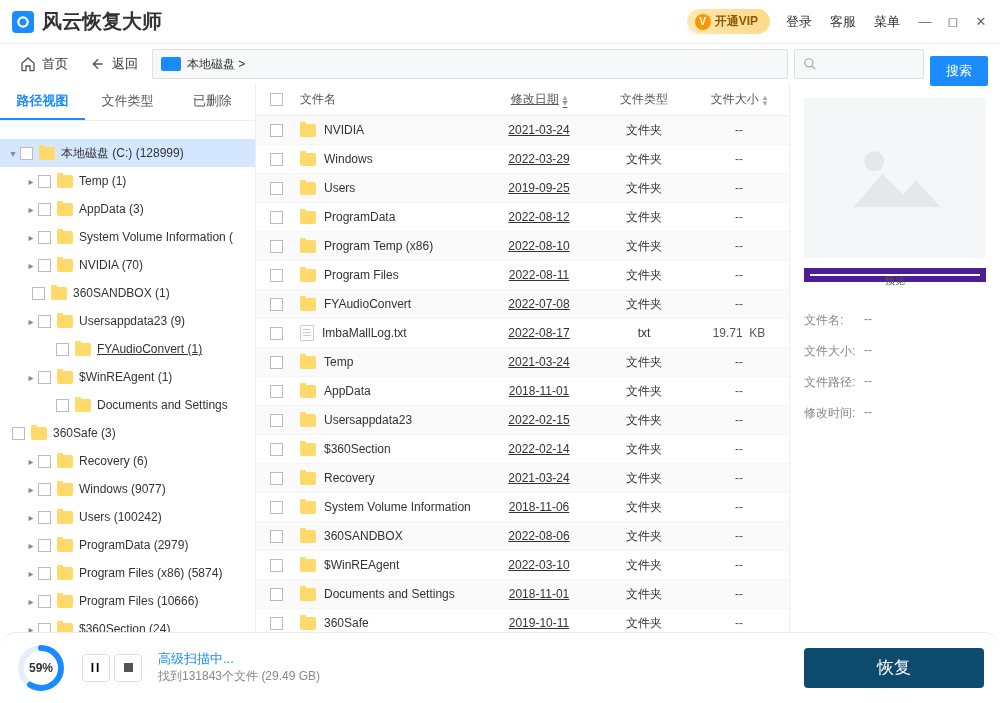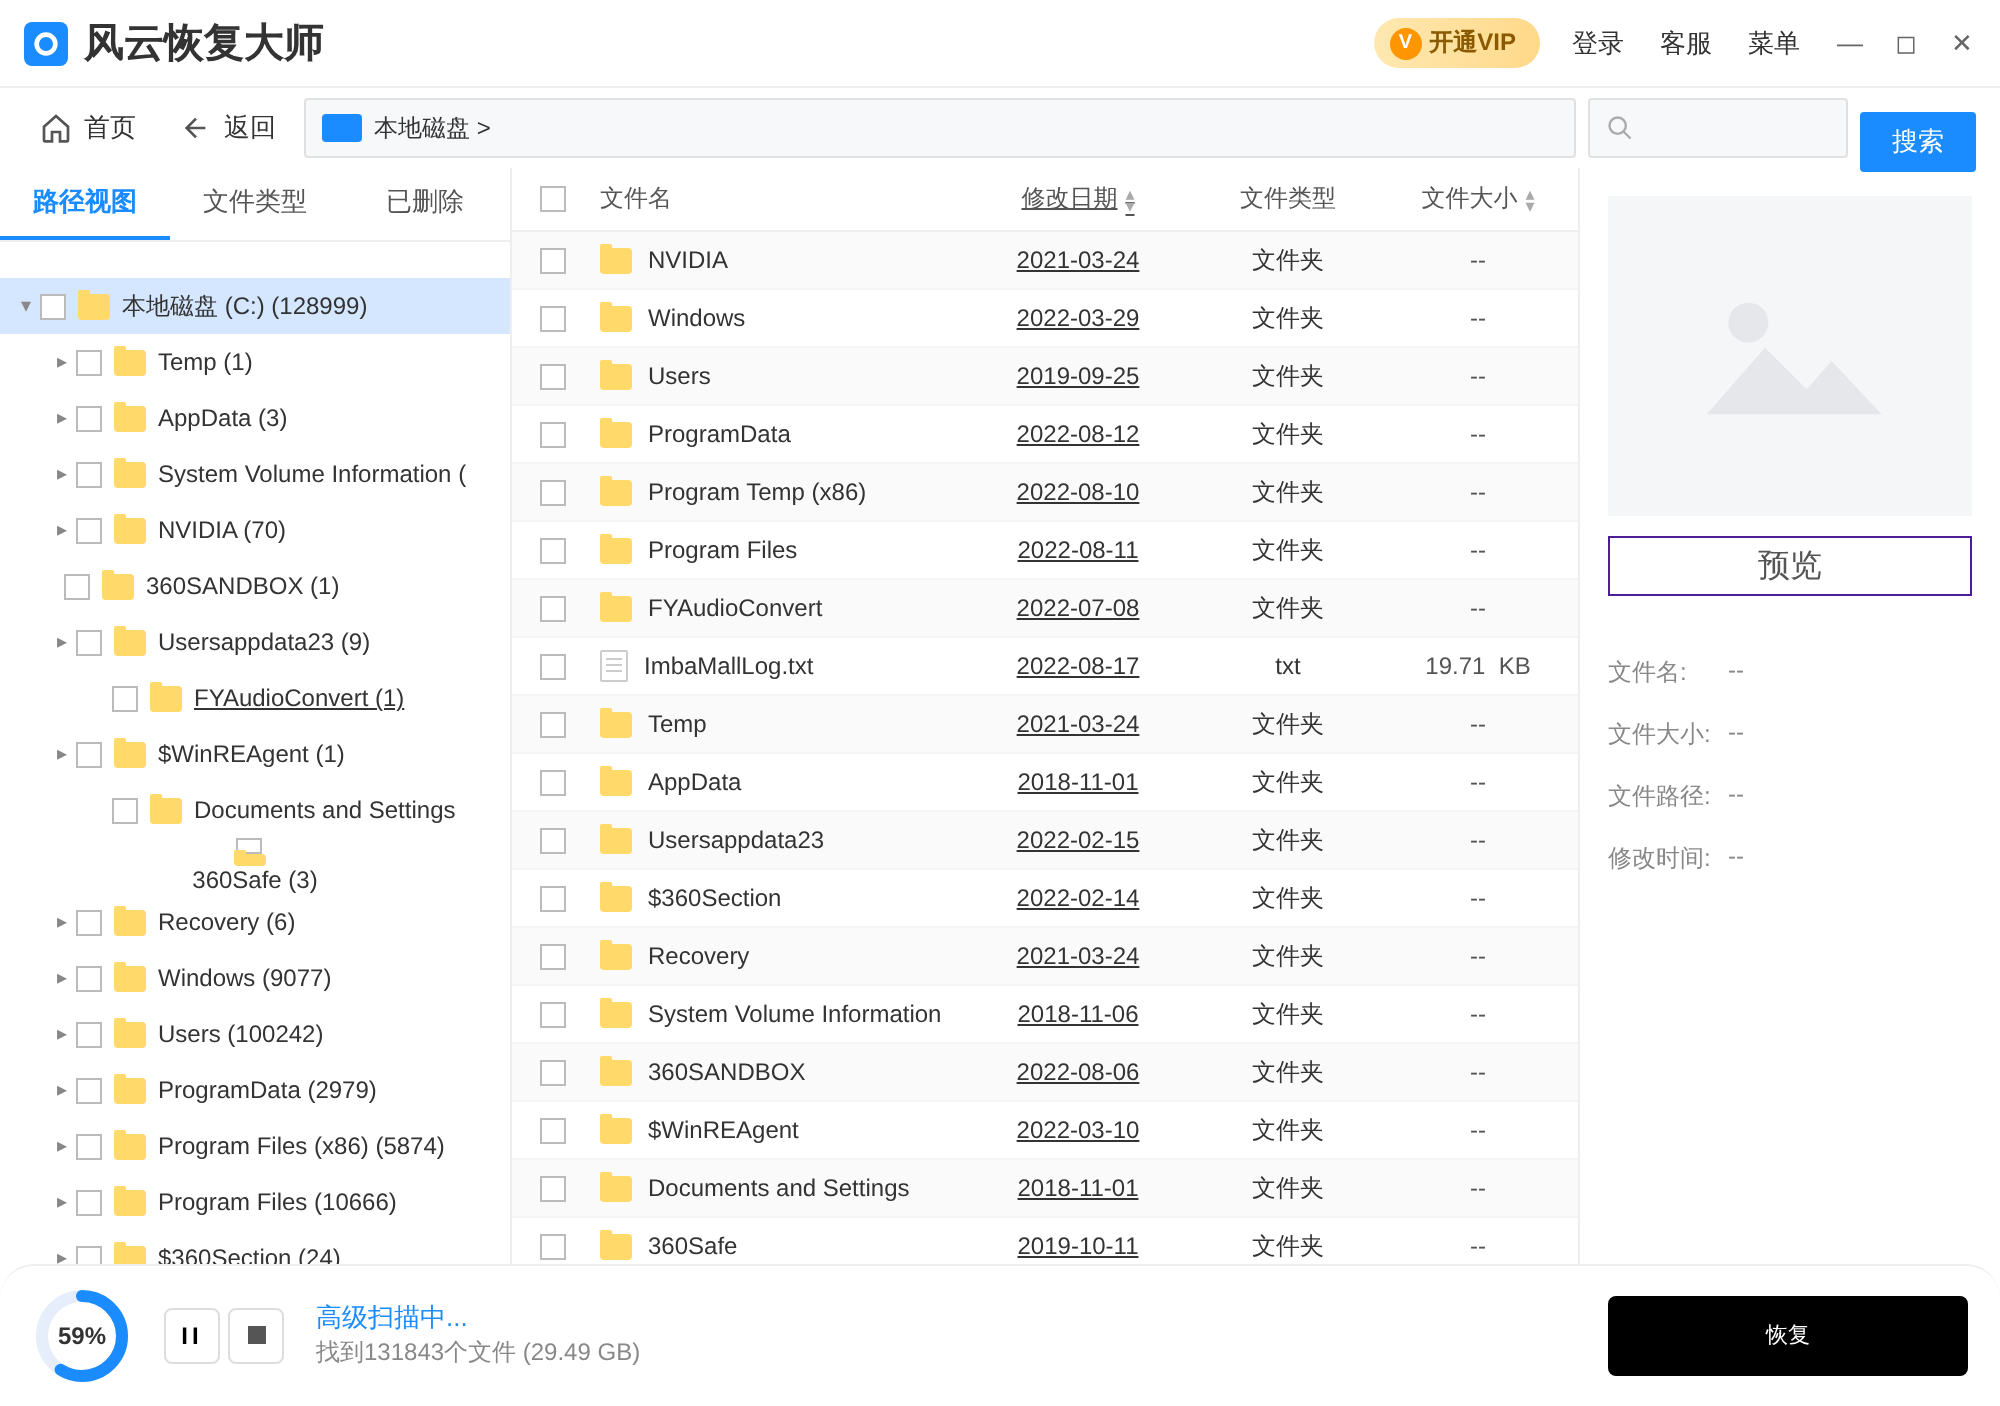--- a/index.html
+++ b/index.html
@@ -57,36 +57,36 @@
 .frow .fld { width: 16px; height: 13px; background: #ffd96a; border-radius: 2px; margin-right: 8px; position: relative; }
 .frow .fld::before { content: ''; position: absolute; top: -2px; left: 0; width: 6px; height: 3px; background: #ffd96a; border-radius: 1px 1px 0 0; }
 .frow .doc { width: 14px; height: 16px; background: #fff; border: 1px solid #ccc; border-radius: 1px; margin-right: 8px; position: relative; }
 .frow .doc::after { content: ''; position: absolute; top: 3px; left: 2px; right: 2px; height: 1px; background: #ccc; box-shadow: 0 3px 0 #ccc, 0 6px 0 #ccc; }
 .frow .col-size { color: #555; white-space: pre; }
 
 
 .preview { width: 210px; padding: 14px; display: flex; flex-direction: column; }
 .pv-img { height: 160px; background: #f5f6f8; display: flex; align-items: center; justify-content: center; margin-bottom: 10px; }
 .pv-img svg { width: 100px; height: 80px; }
-.pv-btn { height: 30px; border: 1px solid #4c1d95; background: #fff; font-size: 16px; cursor: pointer; margin-bottom: 30px; color:#555;}
+.pv-btn { height: 14px; border: 6px solid #4c1d95; background: #fff; font-size: 10px; cursor: pointer; margin-bottom: 30px; color:#555;}
 .pv-row { display: flex; font-size: 12px; margin-bottom: 14px; color: #888; }
 .pv-row .lbl { width: 60px; }
 .pv-row .val { flex: 1; }
 
 
 .bottom { height: 70px; border-top: 1px solid #eee; display: flex; align-items: center; padding: 0 16px; border-radius: 17px; }
 .prog-ring { position: relative; width: 50px; height: 50px; }
 .prog-ring svg { transform: rotate(-90deg); }
 .prog-ring .pct { position: absolute; inset: 0; display: flex; align-items: center; justify-content: center; font-size: 12px; font-weight: bold; }
 .pctrl { display: flex; gap: 4px; margin: 0 16px; }
 .pctrl button { width: 28px; height: 28px; border: 1px solid #ddd; background: #fff; border-radius: 4px; cursor: pointer; font-size: 12px; display:flex; align-items:center; justify-content:center;}
 .pinfo .t { color: #1a8cff; font-size: 13px; }
 .pinfo .s { color: #888; font-size: 12px; }
 .spacer { flex: 1; }
-.recover-btn { width: 180px; height: 40px; background: #000000; color: #fff; border: none; border-radius: 4px; font-size: 11px; cursor: pointer; }
+.recover-btn { width: 180px; height: 40px; background: #0c4a6e; color: #fff; border: none; border-radius: 4px; font-size: 17px; cursor: pointer; }
 
 ::-webkit-scrollbar { width: 8px; }
 ::-webkit-scrollbar-thumb { background: #ddd; border-radius: 4px; }
 </style>
 </head>
 <body>
 
 <div class="titlebar">
   <div class="logo">
     <svg viewBox="0 0 24 24" fill="#fff">
@@ -196,21 +196,21 @@
           <span class="cb"></span>
           <span class="fld"></span>
           <span>$WinREAgent (1)</span>
         </div>
         <div class="tree-item" style="padding-left: 44px;">
           <span class="caret"></span>
           <span class="cb"></span>
           <span class="fld"></span>
           <span>Documents and Settings</span>
         </div>
-        <div class="tree-item" style=" flex-direction: column;">
+        <div class="tree-item" style="">
           <span class="caret"></span>
           <span class="cb"></span>
           <span class="fld"></span>
           <span>360Safe (3)</span>
         </div>
         <div class="tree-item" style="padding-left: 26px;">
           <span class="caret">▸</span>
           <span class="cb"></span>
           <span class="fld"></span>
           <span>Recovery (6)</span>

